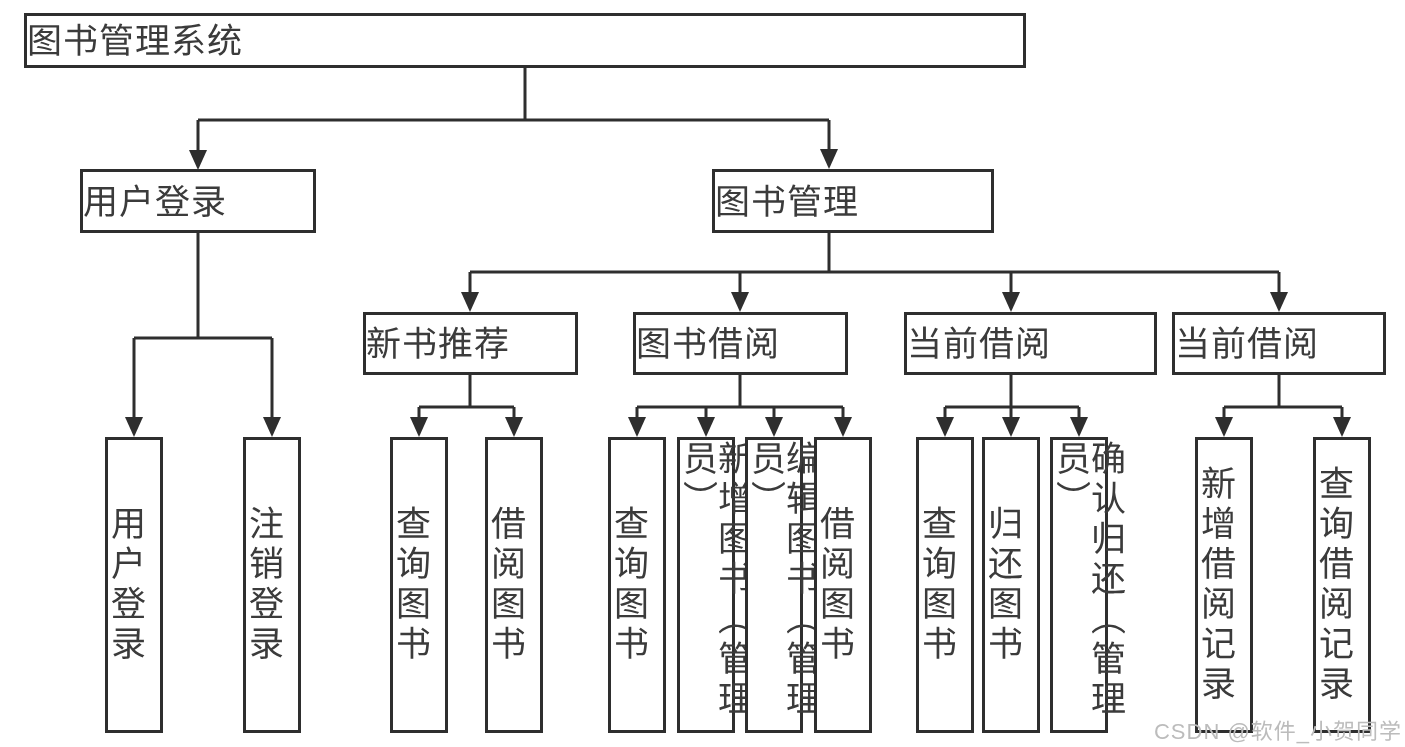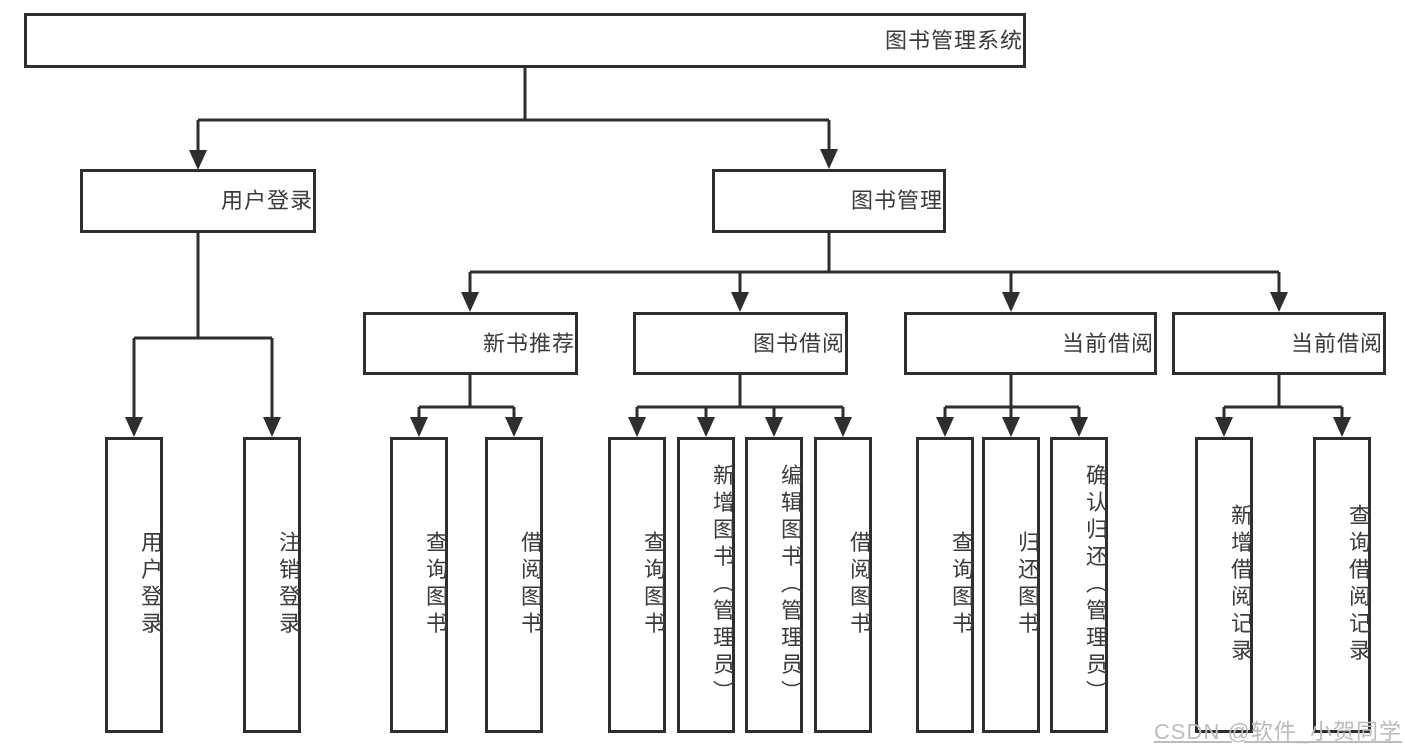--- a/index.html
+++ b/index.html
@@ -30,40 +30,39 @@
     fill: var(--line, #2e2e2e);
     stroke: none;
   }
   .node {
     position: absolute;
     box-sizing: border-box;
     border: 3px solid var(--line, #2e2e2e);
     background: var(--node_fill, #ffffff);
     display: flex;
     align-items: center;
-    justify-content: flex-end;
-    font-size: 22px;
+    justify-content: flex-start;
+    font-size: 35px;
     line-height: 1;
     letter-spacing: 1px;
   }
   .node.v .lbl {
     writing-mode: vertical-rl;
     letter-spacing: 5px;
     line-height: 1;
   }
   .watermark {
     position: absolute;
     top: 713px;
     right: 3px;
     font-size: 22px;
     letter-spacing: 1px;
     color: var(--watermark, #bcbcbc);
     white-space: nowrap;
     z-index: 5;
-    text-decoration: underline;
   }
 </style>
 </head>
 <body>
 
 <div class="canvas">
 
   <svg class="connectors" viewBox="0 0 1405 747" xmlns="http://www.w3.org/2000/svg">
     <g>
       <path d="M525 68 V120 M198 120 H829 M198 120 V152 M829 120 V151"></path>
@@ -97,21 +96,21 @@
     </g>
   </svg>
 
   <div class="node h" style="left:24px;top:13px;width:1002px;height:55px">
     <span class="lbl">图书管理系统</span>
   </div>
 
   <div class="node h" style="left:80px;top:169px;width:236px;height:64px">
     <span class="lbl">用户登录</span>
   </div>
-  <div class="node h" style="left:712px;top:169px;width:234px;height:64px">
+  <div class="node h" style="left:712px;top:169px;width:282px;height:64px">
     <span class="lbl">图书管理</span>
   </div>
 
   <div class="node h" style="left:633px;top:312px;width:215px;height:63px">
     <span class="lbl">图书借阅</span>
   </div>
   <div class="node h" style="left:363px;top:312px;width:215px;height:63px">
     <span class="lbl">新书推荐</span>
   </div>
   <div class="node h" style="left:904px;top:312px;width:253px;height:63px">

